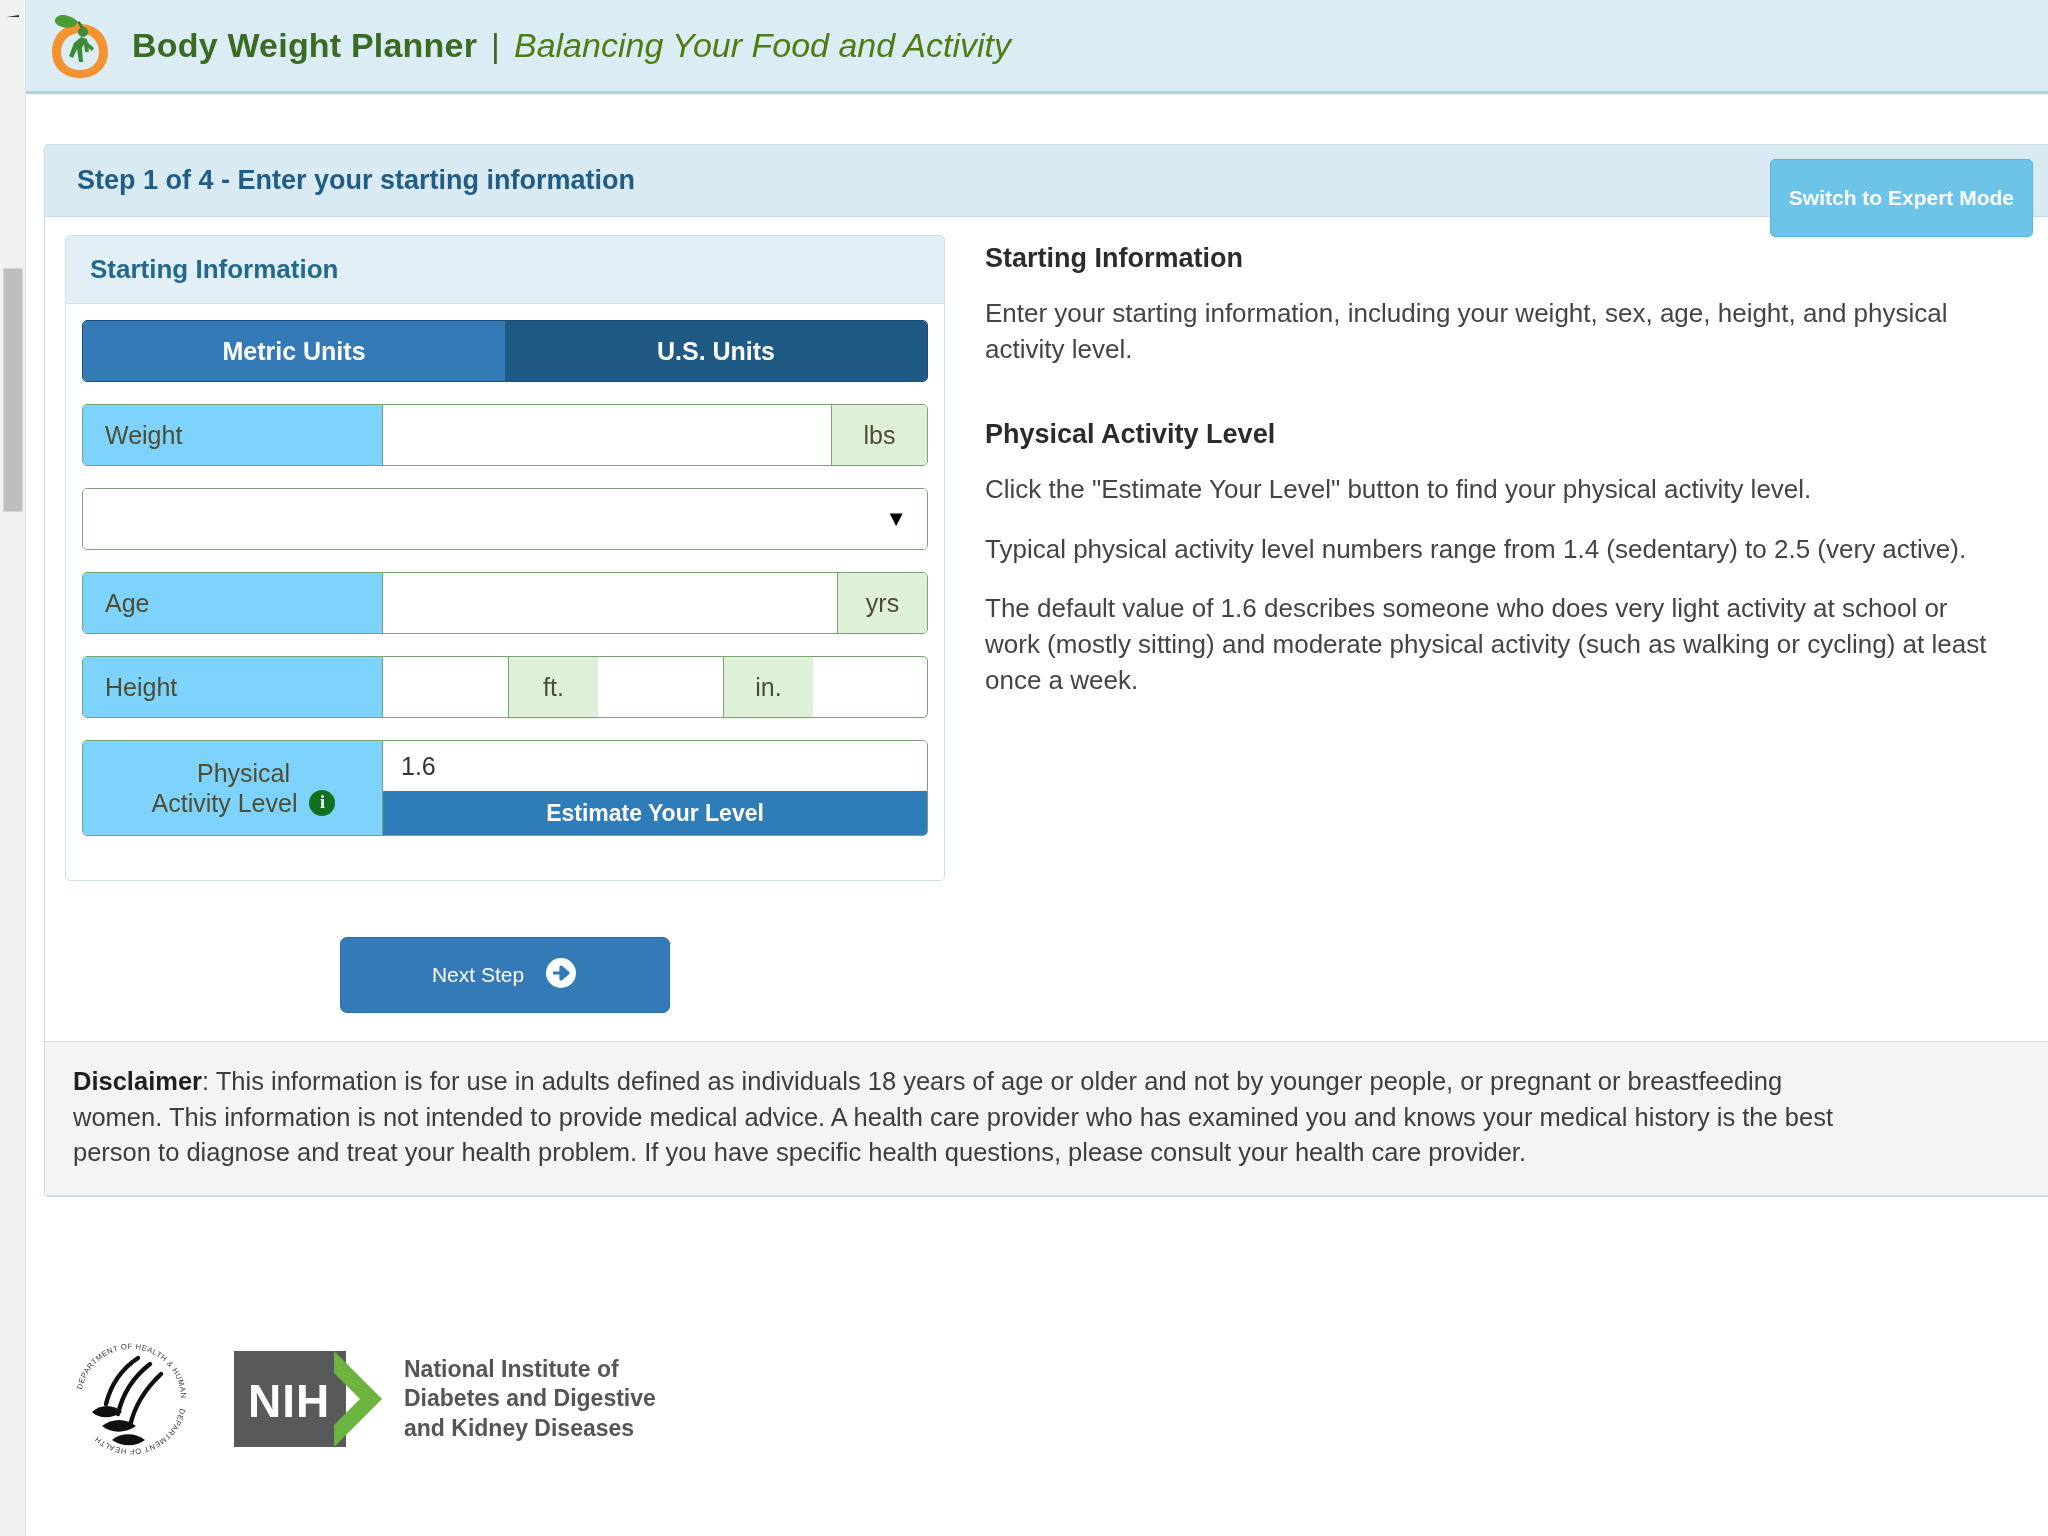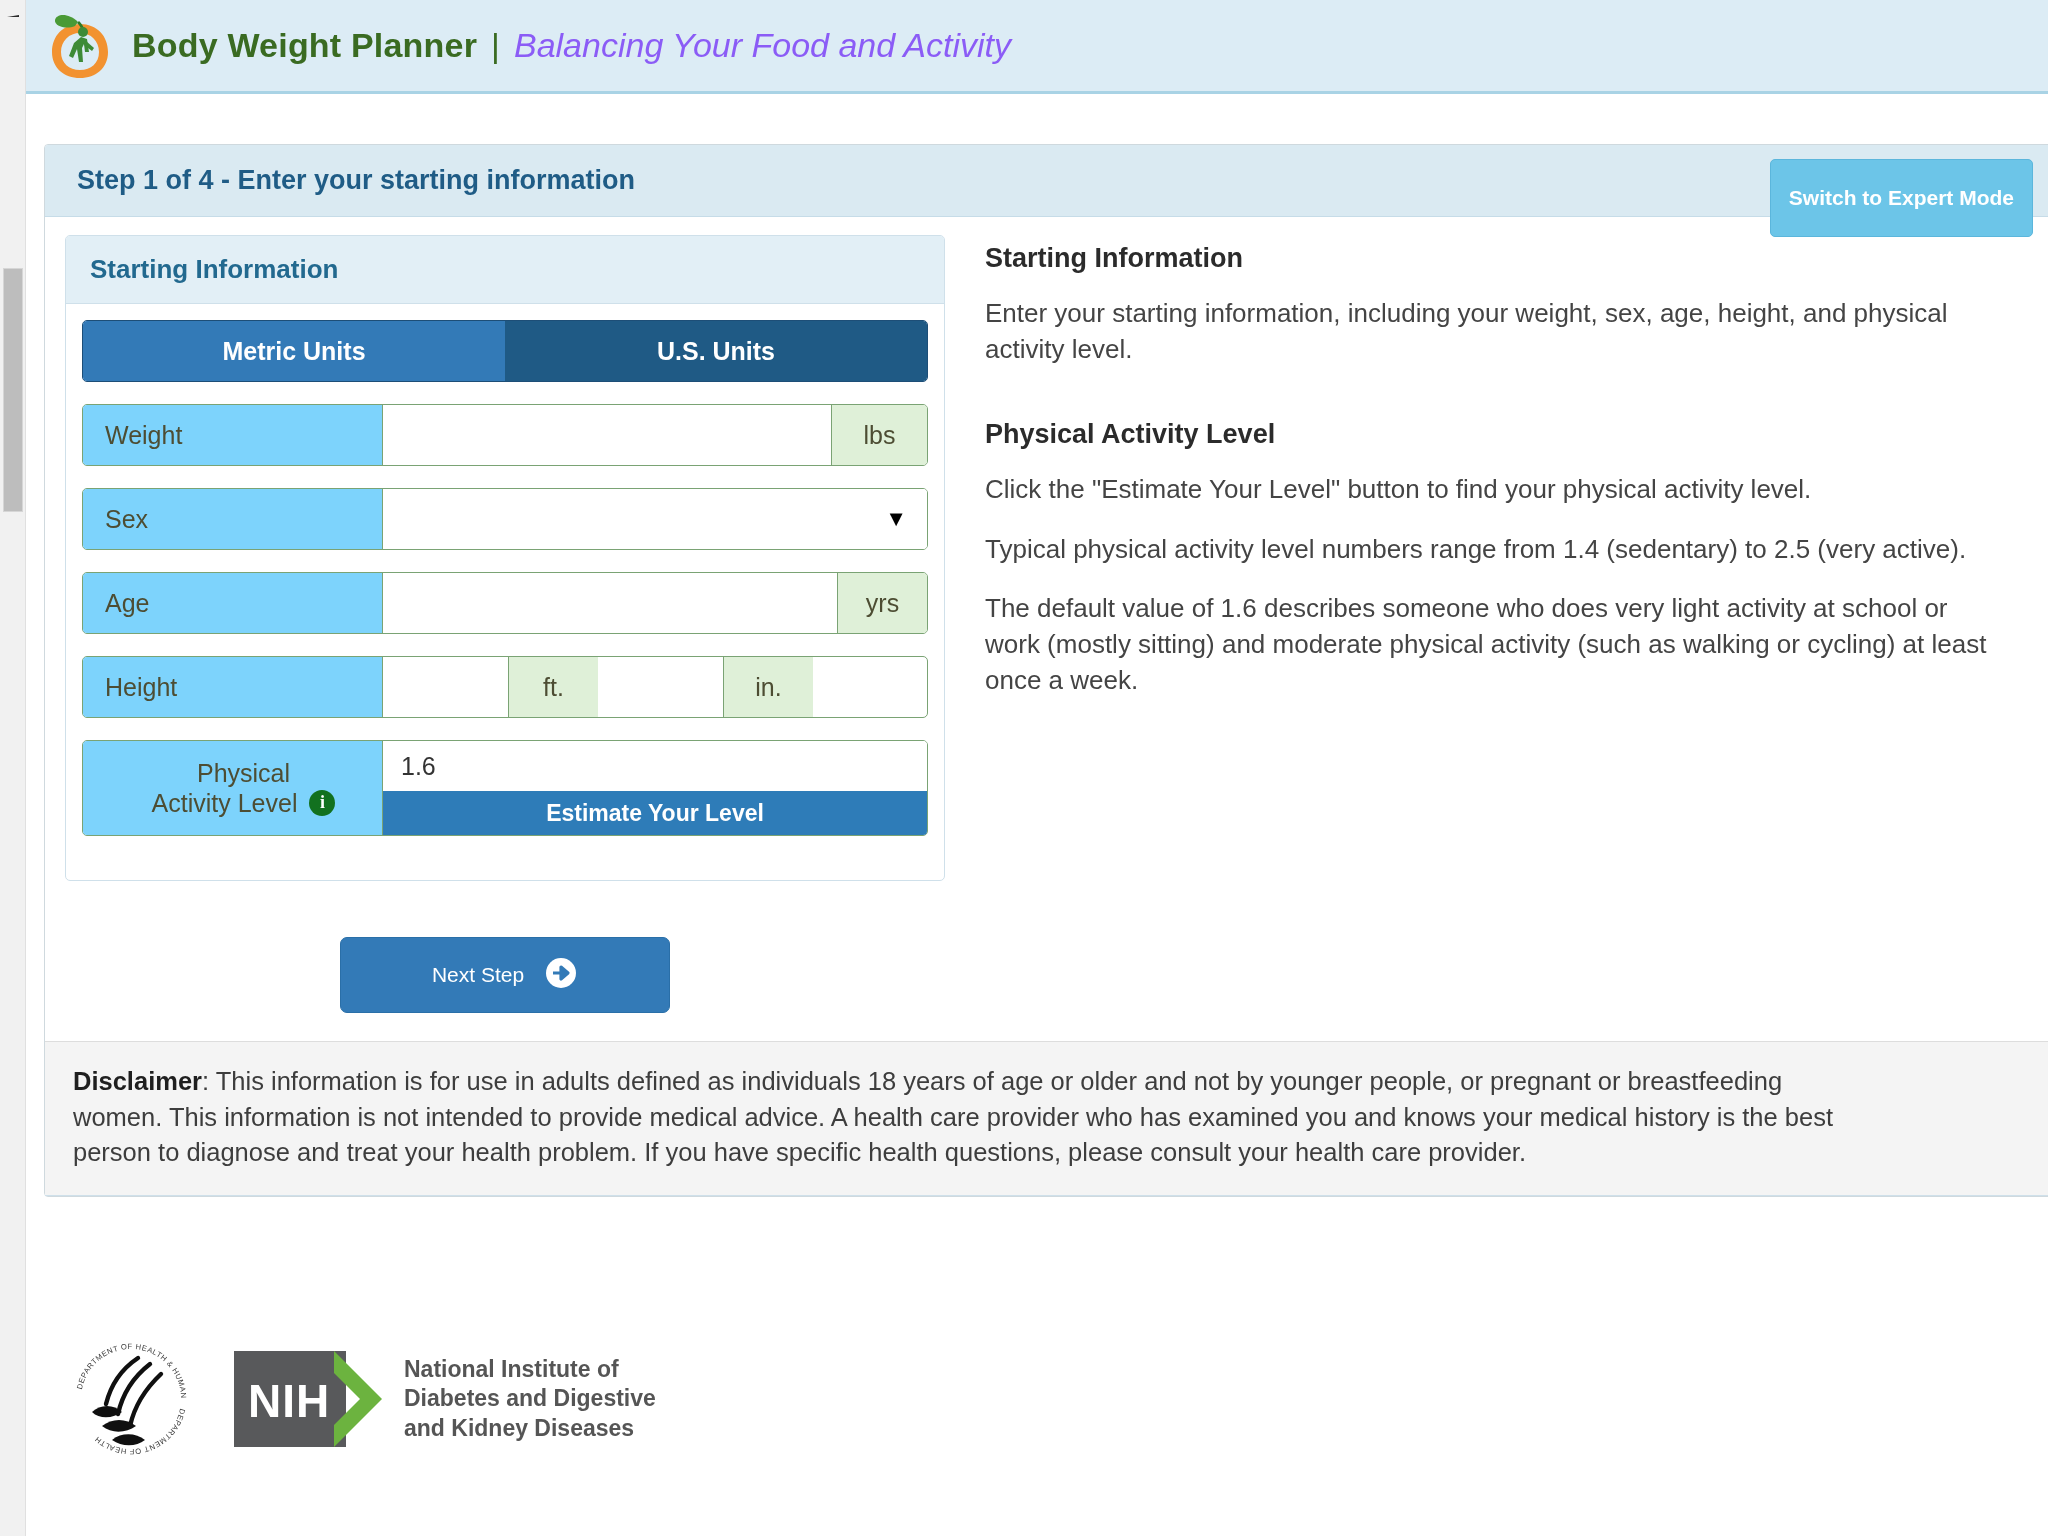--- a/index.html
+++ b/index.html
@@ -48,21 +48,21 @@
     padding-left: 16px;
   }
   #brand-logo { width: 76px; height: 76px; flex: 0 0 76px; }
   #brand-text {
     margin-left: 14px;
     white-space: nowrap;
     font-size: 34px;
   }
   .brand-title { font-weight: bold; color: #3a6b22; letter-spacing: .2px; }
   .brand-sep { color: #3a6b22; padding: 0 14px; font-weight: 400; }
-  .brand-sub { font-style: italic; color: #8b5cf6; }
+  .brand-sub { font-style: italic; color: #4d7c0f; }
 
   
   #page {
     position: absolute;
     left: 26px; top: 94px;
     width: 2022px; height: 1442px;
     background: #ffffff;
   }
 
   #app-card {
@@ -381,21 +381,20 @@
               <div class="unit-tab active">U.S. Units</div>
             </div>
 
             <div class="field-row">
               <div class="f-label">Weight</div>
               <input class="f-input" type="text" value="" style="">
               <div class="f-unit">lbs</div>
             </div>
 
             <div class="field-row">
-              <div class="f-label">Sex</div>
               <div class="f-select-wrap">
                 <select class="f-select">
                   <option value=""></option>
                 </select>
                 <span class="caret">▼</span>
               </div>
             </div>
 
             <div class="field-row">
               <div class="f-label">Age</div>

